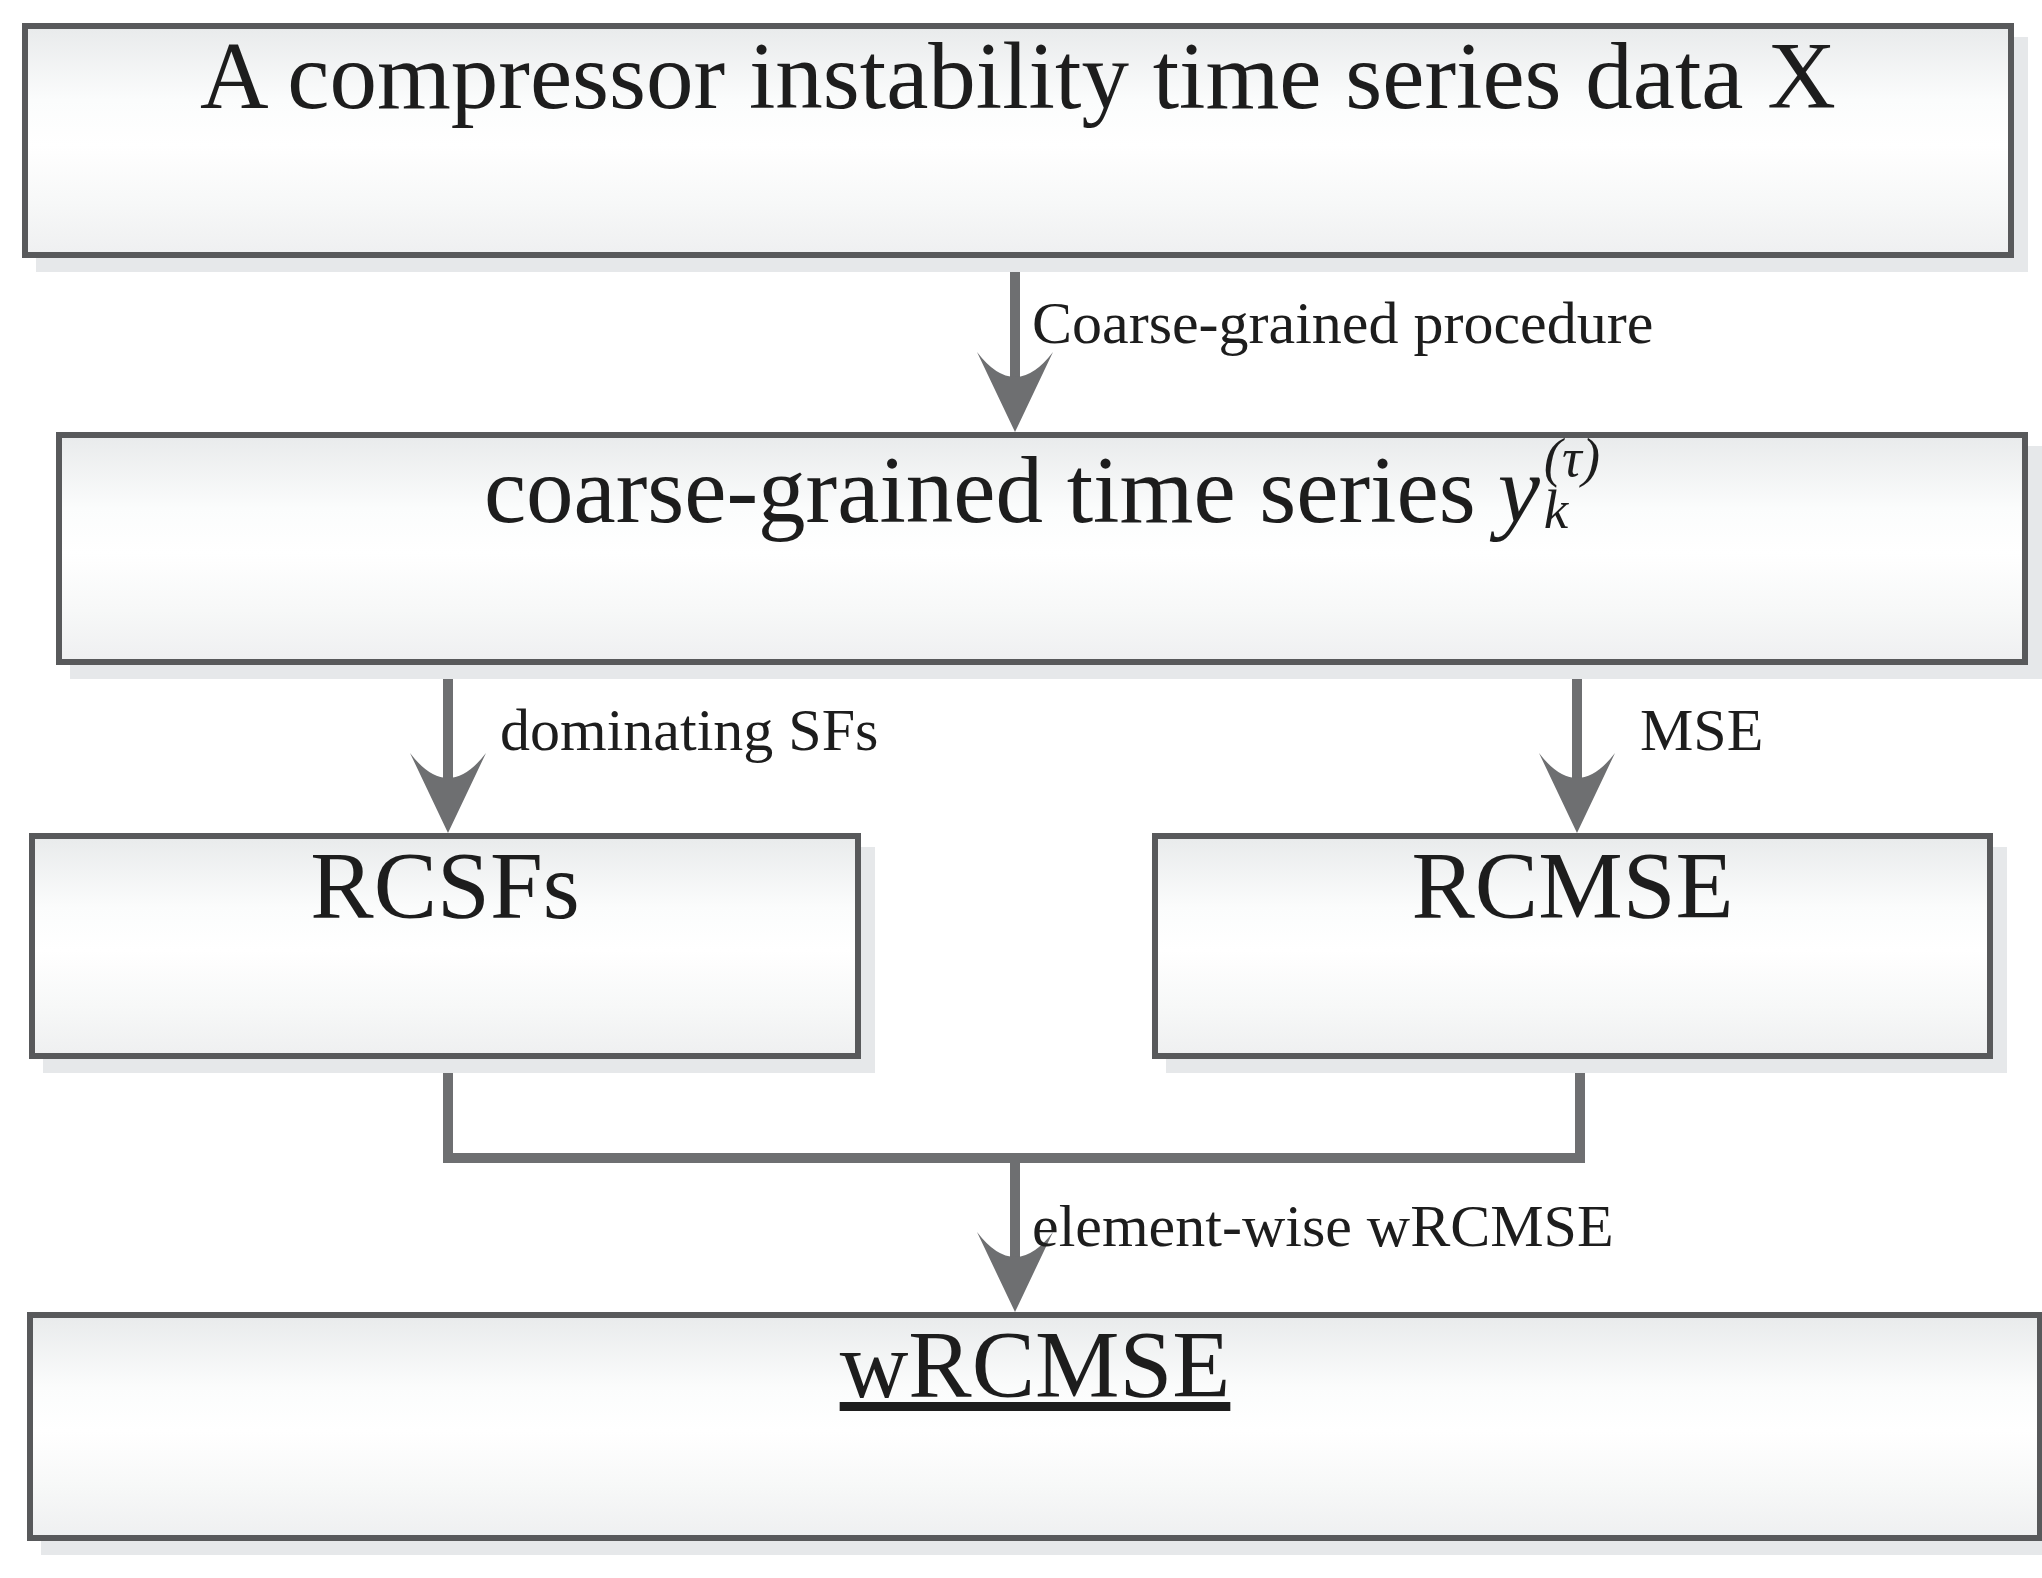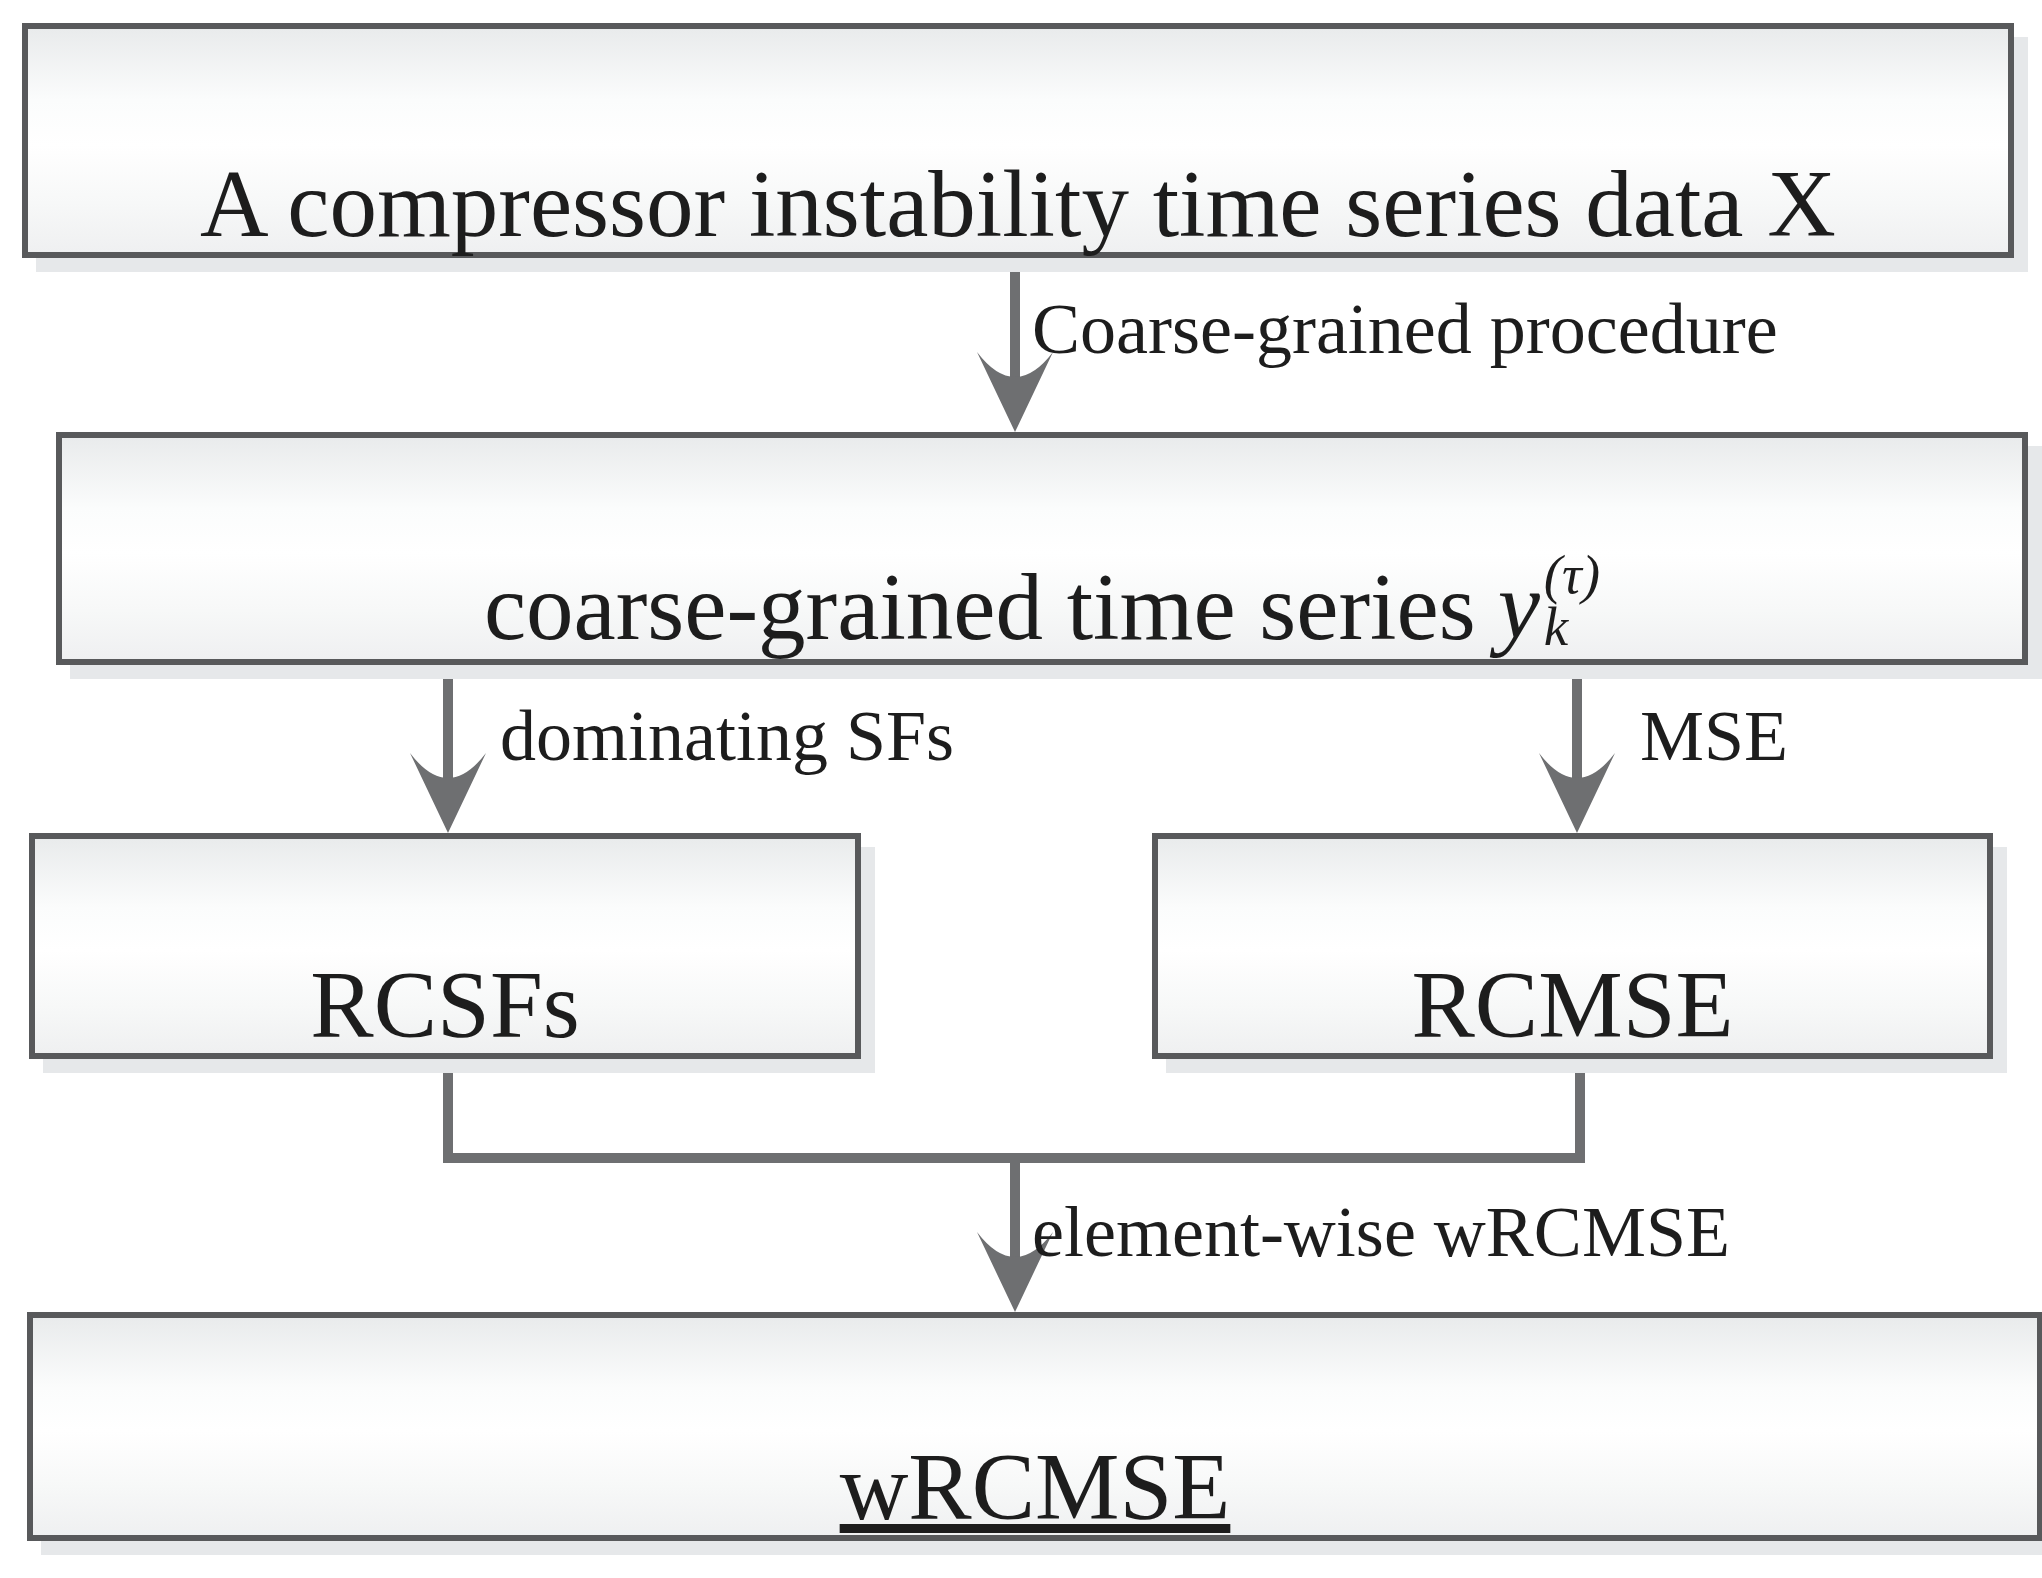--- a/index.html
+++ b/index.html
@@ -26,32 +26,32 @@
     pointer-events:none;
   }
   .connectors .stem{stroke:var(--arrow);stroke-width:10;fill:none;}
   .connectors .head{fill:var(--arrow);stroke:none;}
   .box{
     position:absolute;
     box-sizing:border-box;
     border:6px solid var(--border);
     background:linear-gradient(180deg,var(--fill-top) 0%,#fbfcfc 32%,var(--fill-mid) 52%,#f7f8f8 78%,var(--fill-bottom) 100%);
     box-shadow:14px 14px 0 0 var(--shadow);
-    display:flex;align-items:flex-end;justify-content:center;
+    display:flex;align-items:flex-start;justify-content:center;
     font-size:95px;line-height:1;
     white-space:nowrap;
   }
   .box-input  {left:22px;  top:23px;   width:1992px; height:235px;}
   .box-coarse {left:28px;  top:432px;  width:1972px; height:233px;margin-left:28px;}
   .box-rcsfs  {left:29px;  top:833px;  width:832px;  height:226px;}
   .box-rcmse  {left:1152px;top:833px;  width:841px;  height:226px;}
   .box-wrcmse {left:27px;  top:1312px; width:2016px; height:229px;text-decoration:underline;}
   .edge-label{
     position:absolute;
-    font-size:72px;line-height:1;
+    font-size:60px;line-height:1;
     white-space:nowrap;
     color:var(--text);
   }
   .lbl-coarse-proc {left:1032px;top:293px;}
   .lbl-dominating  {left:500px; top:700px;}
   .lbl-mse         {left:1640px;top:700px;}
   .lbl-elementwise {left:1032px;top:1196px;}
   .math{display:inline-flex;align-items:center;margin-left:22px;}
   .frm-base{font-style:italic;}
   .frm-scripts{

